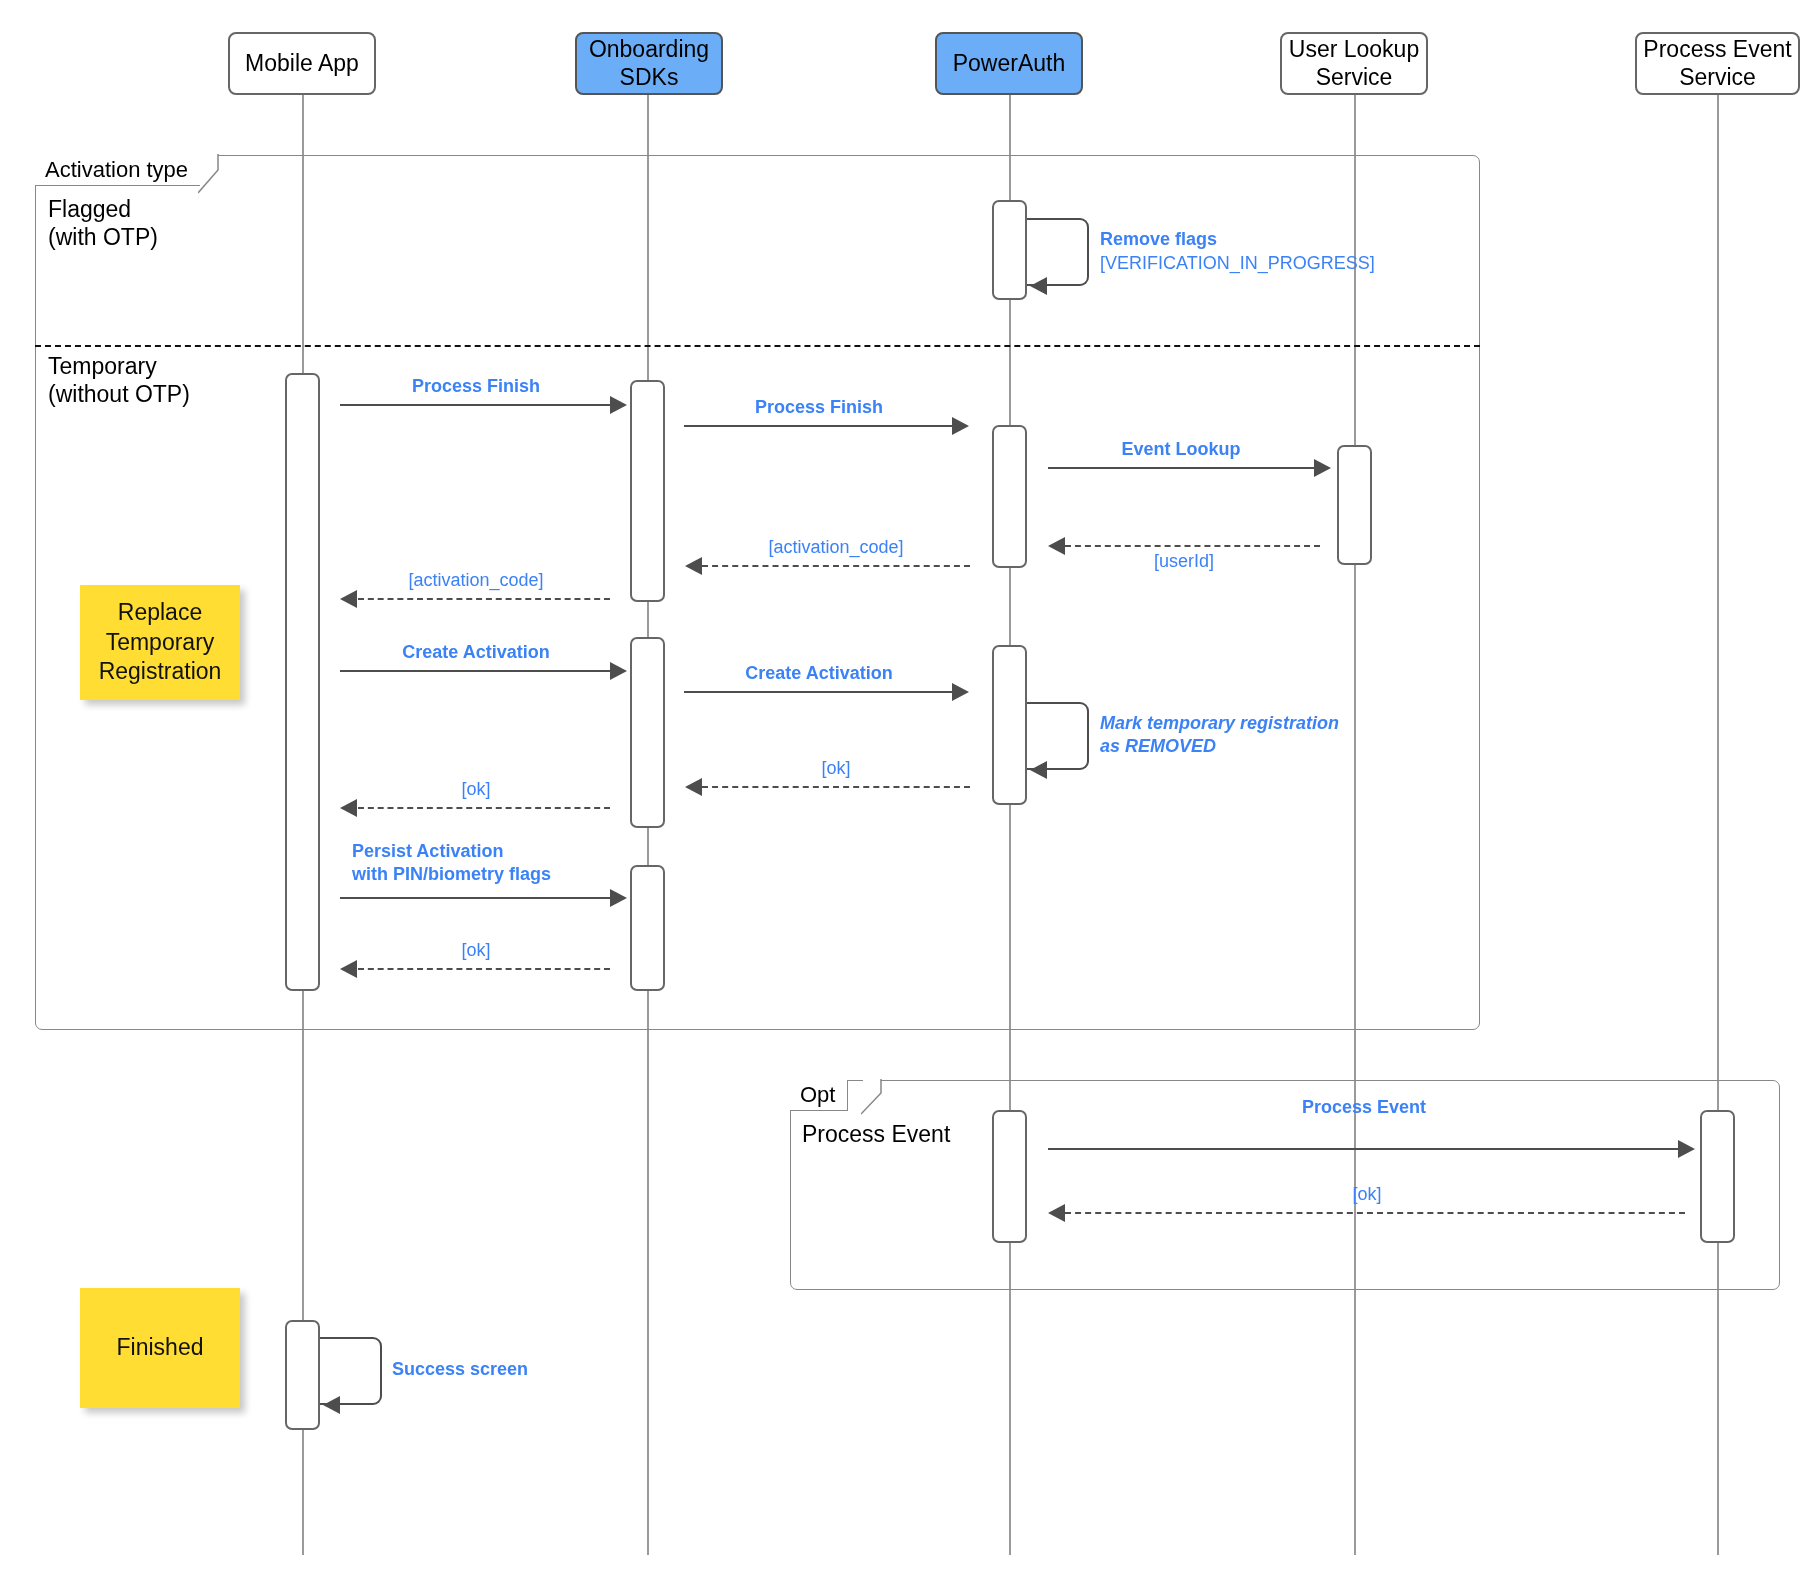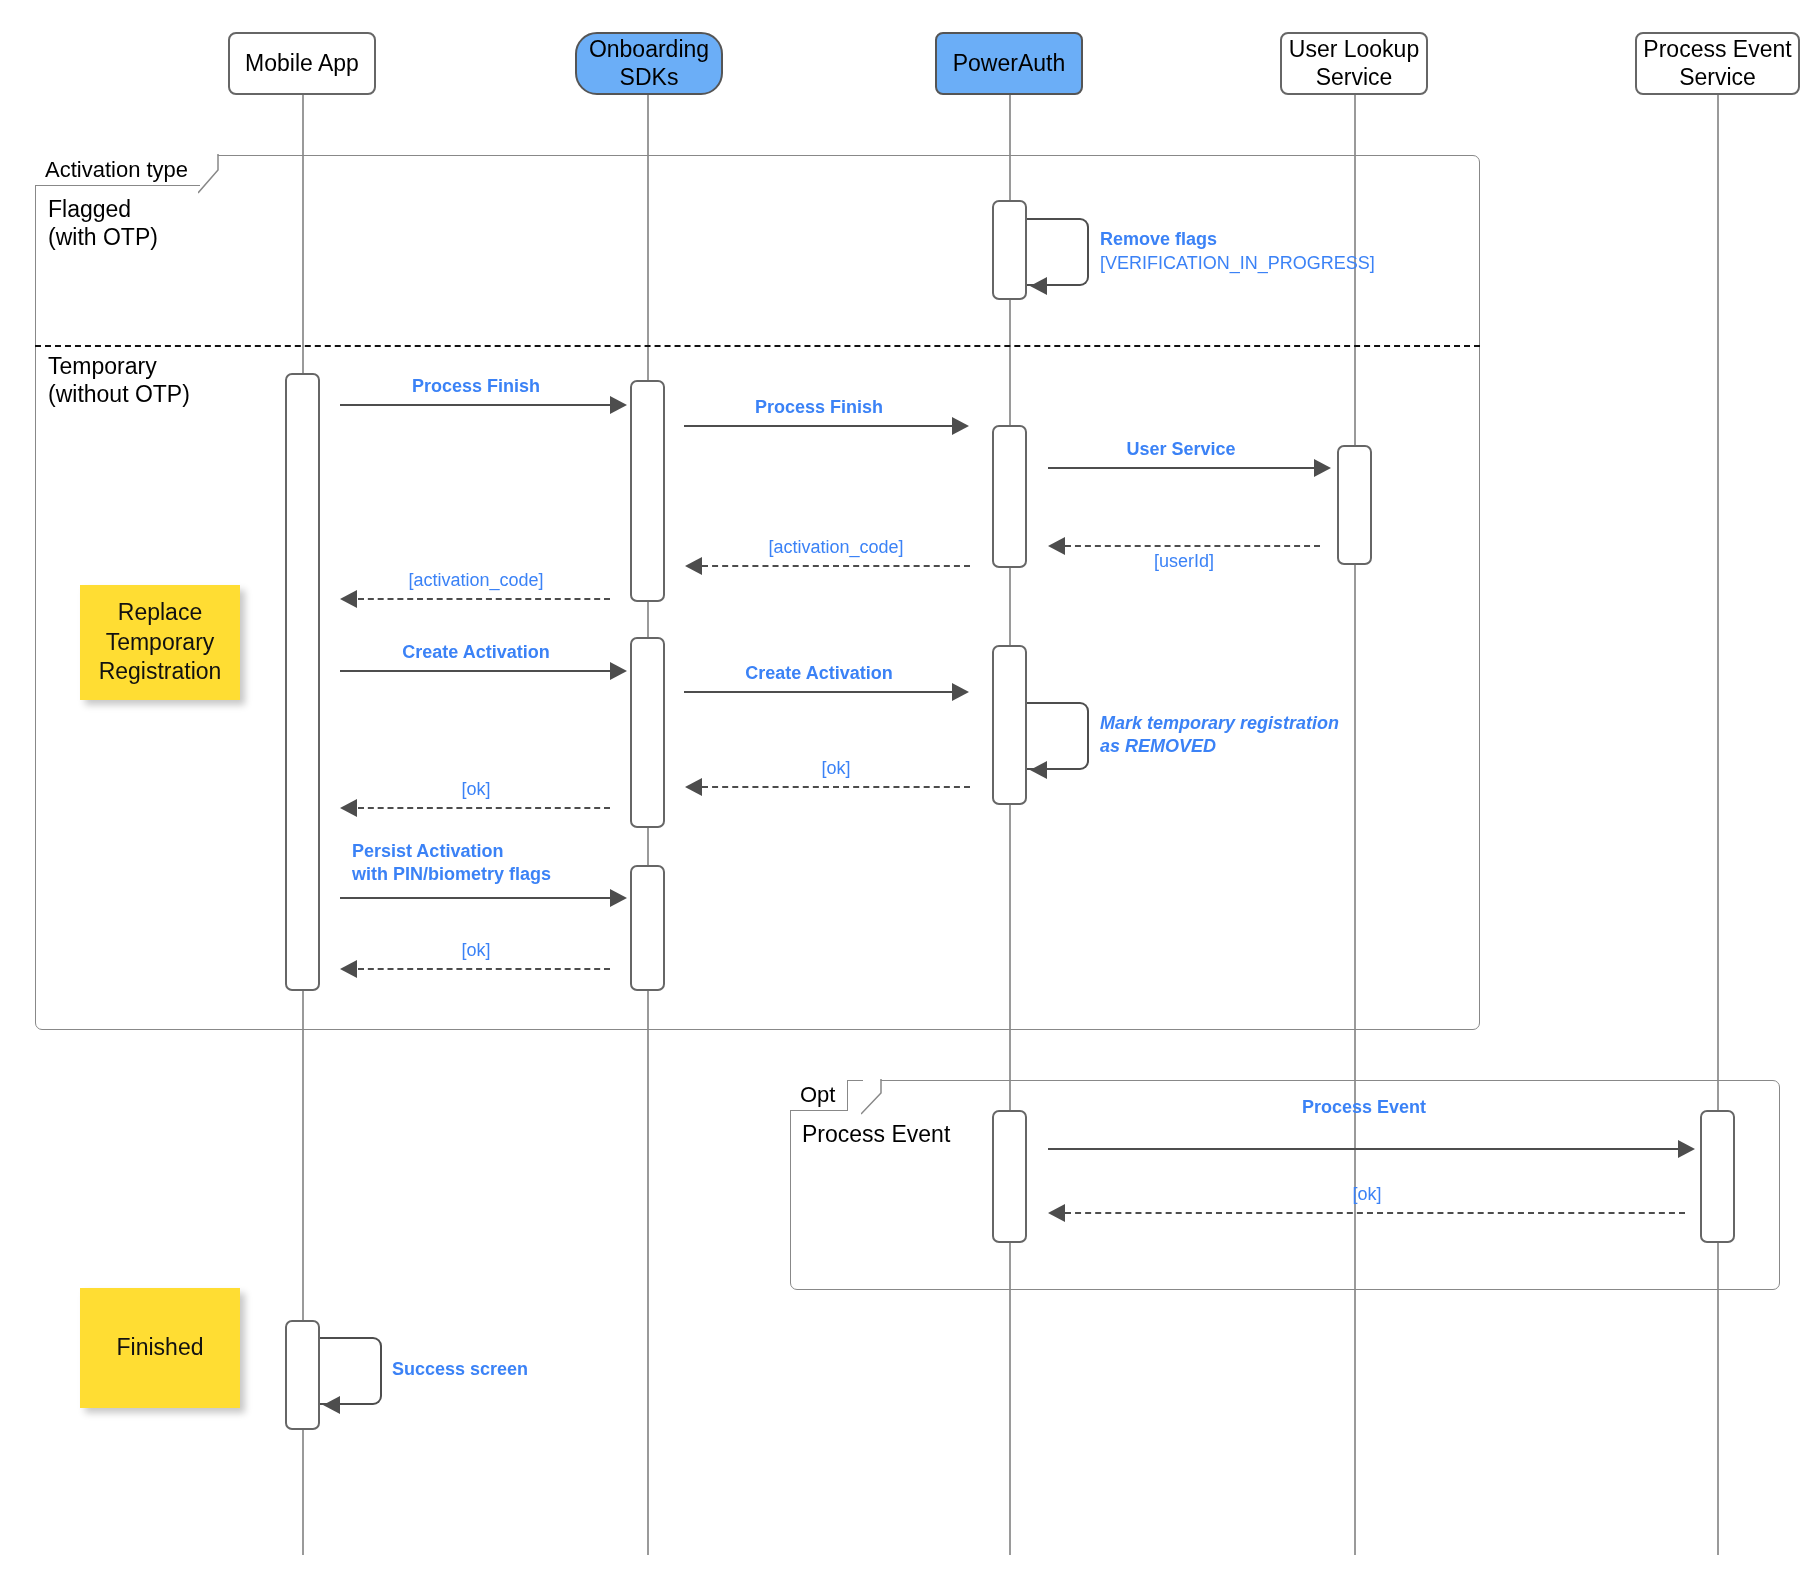--- a/index.html
+++ b/index.html
@@ -181,21 +181,21 @@
     <svg width="26" height="36" viewBox="0 0 26 36">
         <path d="M0 35 L20 14 L20 0" fill="none" stroke="#888888" stroke-width="1.5"></path>
       </svg>
   </div>
   <div class="frag-label" style="left:802px; top:1120px; width:260px;">Process Event</div>
 
   <div class="participant" style="left:228px; top:32px; width:148px; height:63px;">
     <span>Mobile
 App</span>
   </div>
-  <div class="participant accent" style="left:575px; top:32px; width:148px; height:63px;border-radius:22px;">
+  <div class="participant accent" style="left:575px; top:32px; width:148px; height:63px;">
     <span>Onboarding
 SDKs</span>
   </div>
   <div class="participant accent" style="left:935px; top:32px; width:148px; height:63px;">
     <span>PowerAuth</span>
   </div>
   <div class="participant" style="left:1280px; top:32px; width:148px; height:63px;">
     <span>User Lookup
 Service</span>
   </div>
@@ -243,21 +243,21 @@
   <div class="msg-line" style="left:340px; top:404px; width:270px;"></div>
   <div class="arrowhead right" style="left:610px; top:396px;"></div>
   <div class="msg-label bold" style="left:340px; top:375px; width:272px;">Process Finish</div>
 
   <div class="msg-line" style="left:684px; top:425px; width:268px;"></div>
   <div class="arrowhead right" style="left:952px; top:417px;"></div>
   <div class="msg-label bold" style="left:684px; top:396px; width:270px;">Process Finish</div>
 
   <div class="msg-line" style="left:1048px; top:467px; width:266px;"></div>
   <div class="arrowhead right" style="left:1314px; top:459px;"></div>
-  <div class="msg-label bold" style="left:1046px; top:438px; width:270px;">User Service</div>
+  <div class="msg-label bold" style="left:1046px; top:438px; width:270px;">Event Lookup</div>
 
   <div class="msg-line dashed" style="left:1065px; top:545px; width:255px;"></div>
   <div class="arrowhead left" style="left:1048px; top:537px;"></div>
   <div class="msg-label" style="left:1048px; top:533px; width:272px;margin-top:17px;">[userId]</div>
 
   <div class="msg-line dashed" style="left:702px; top:565px; width:268px;"></div>
   <div class="arrowhead left" style="left:685px; top:557px;"></div>
   <div class="msg-label" style="left:700px; top:536px; width:272px;">[activation_code]</div>
 
   <div class="msg-line dashed" style="left:358px; top:598px; width:252px;"></div>

